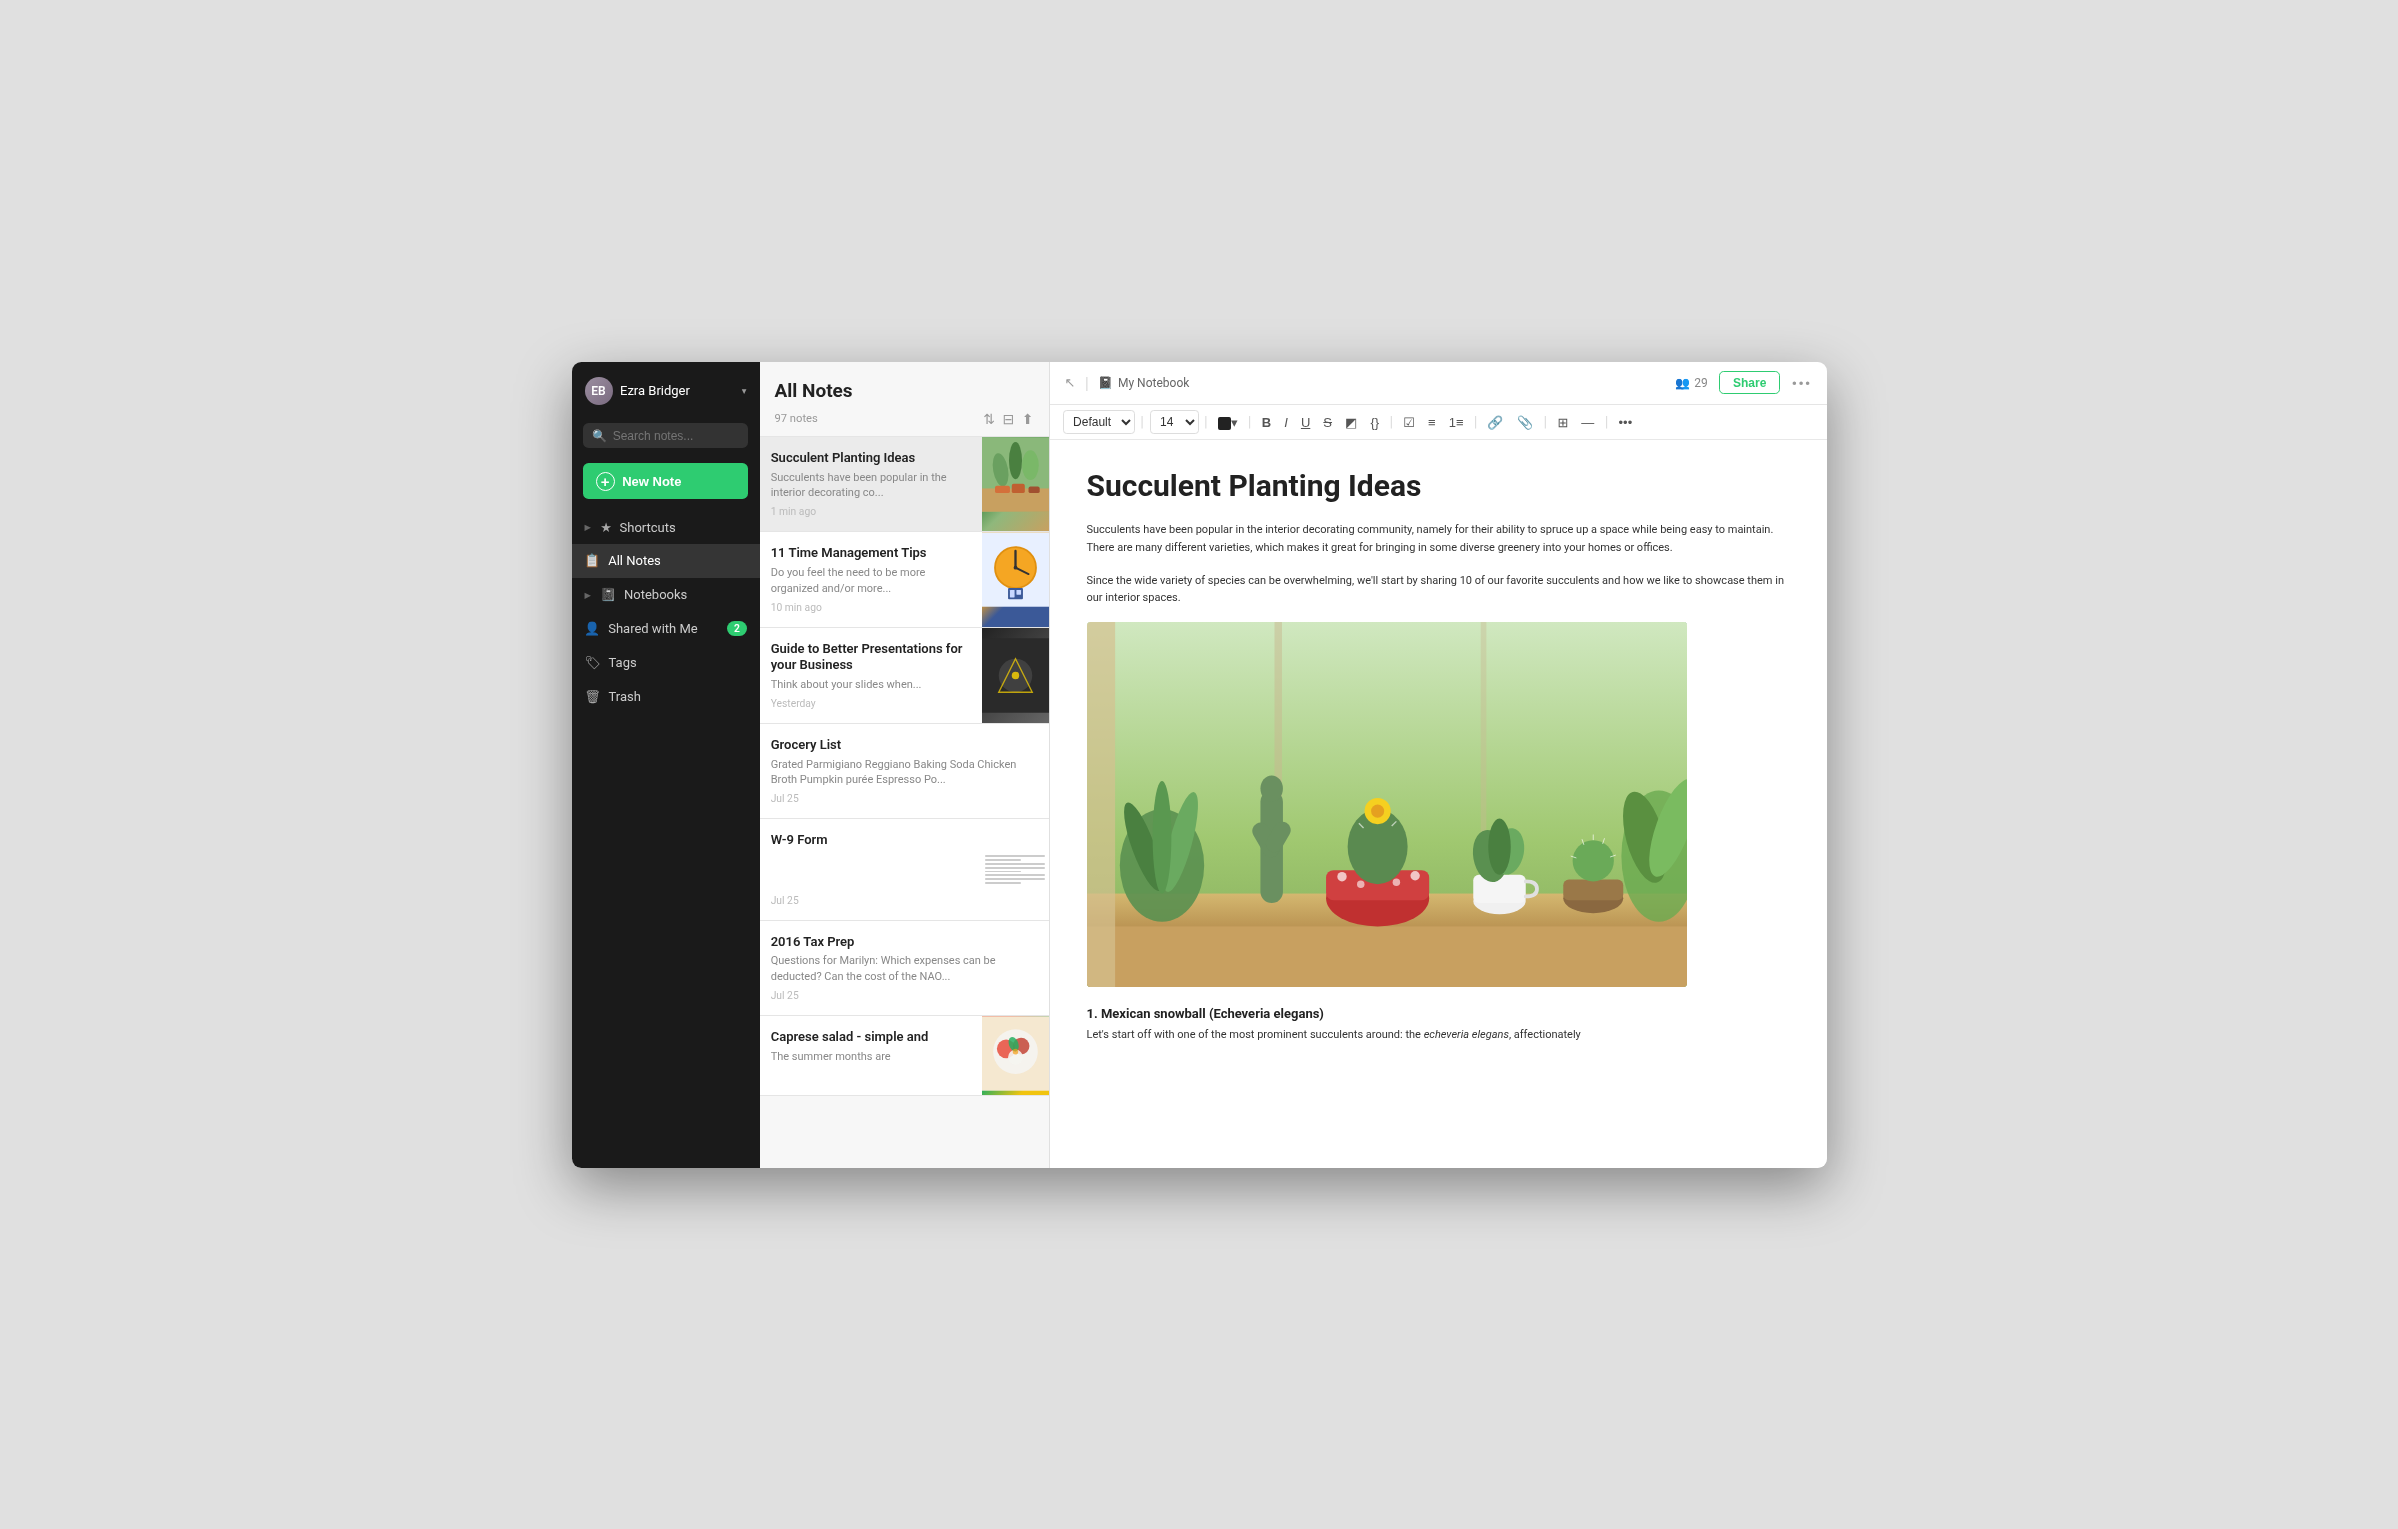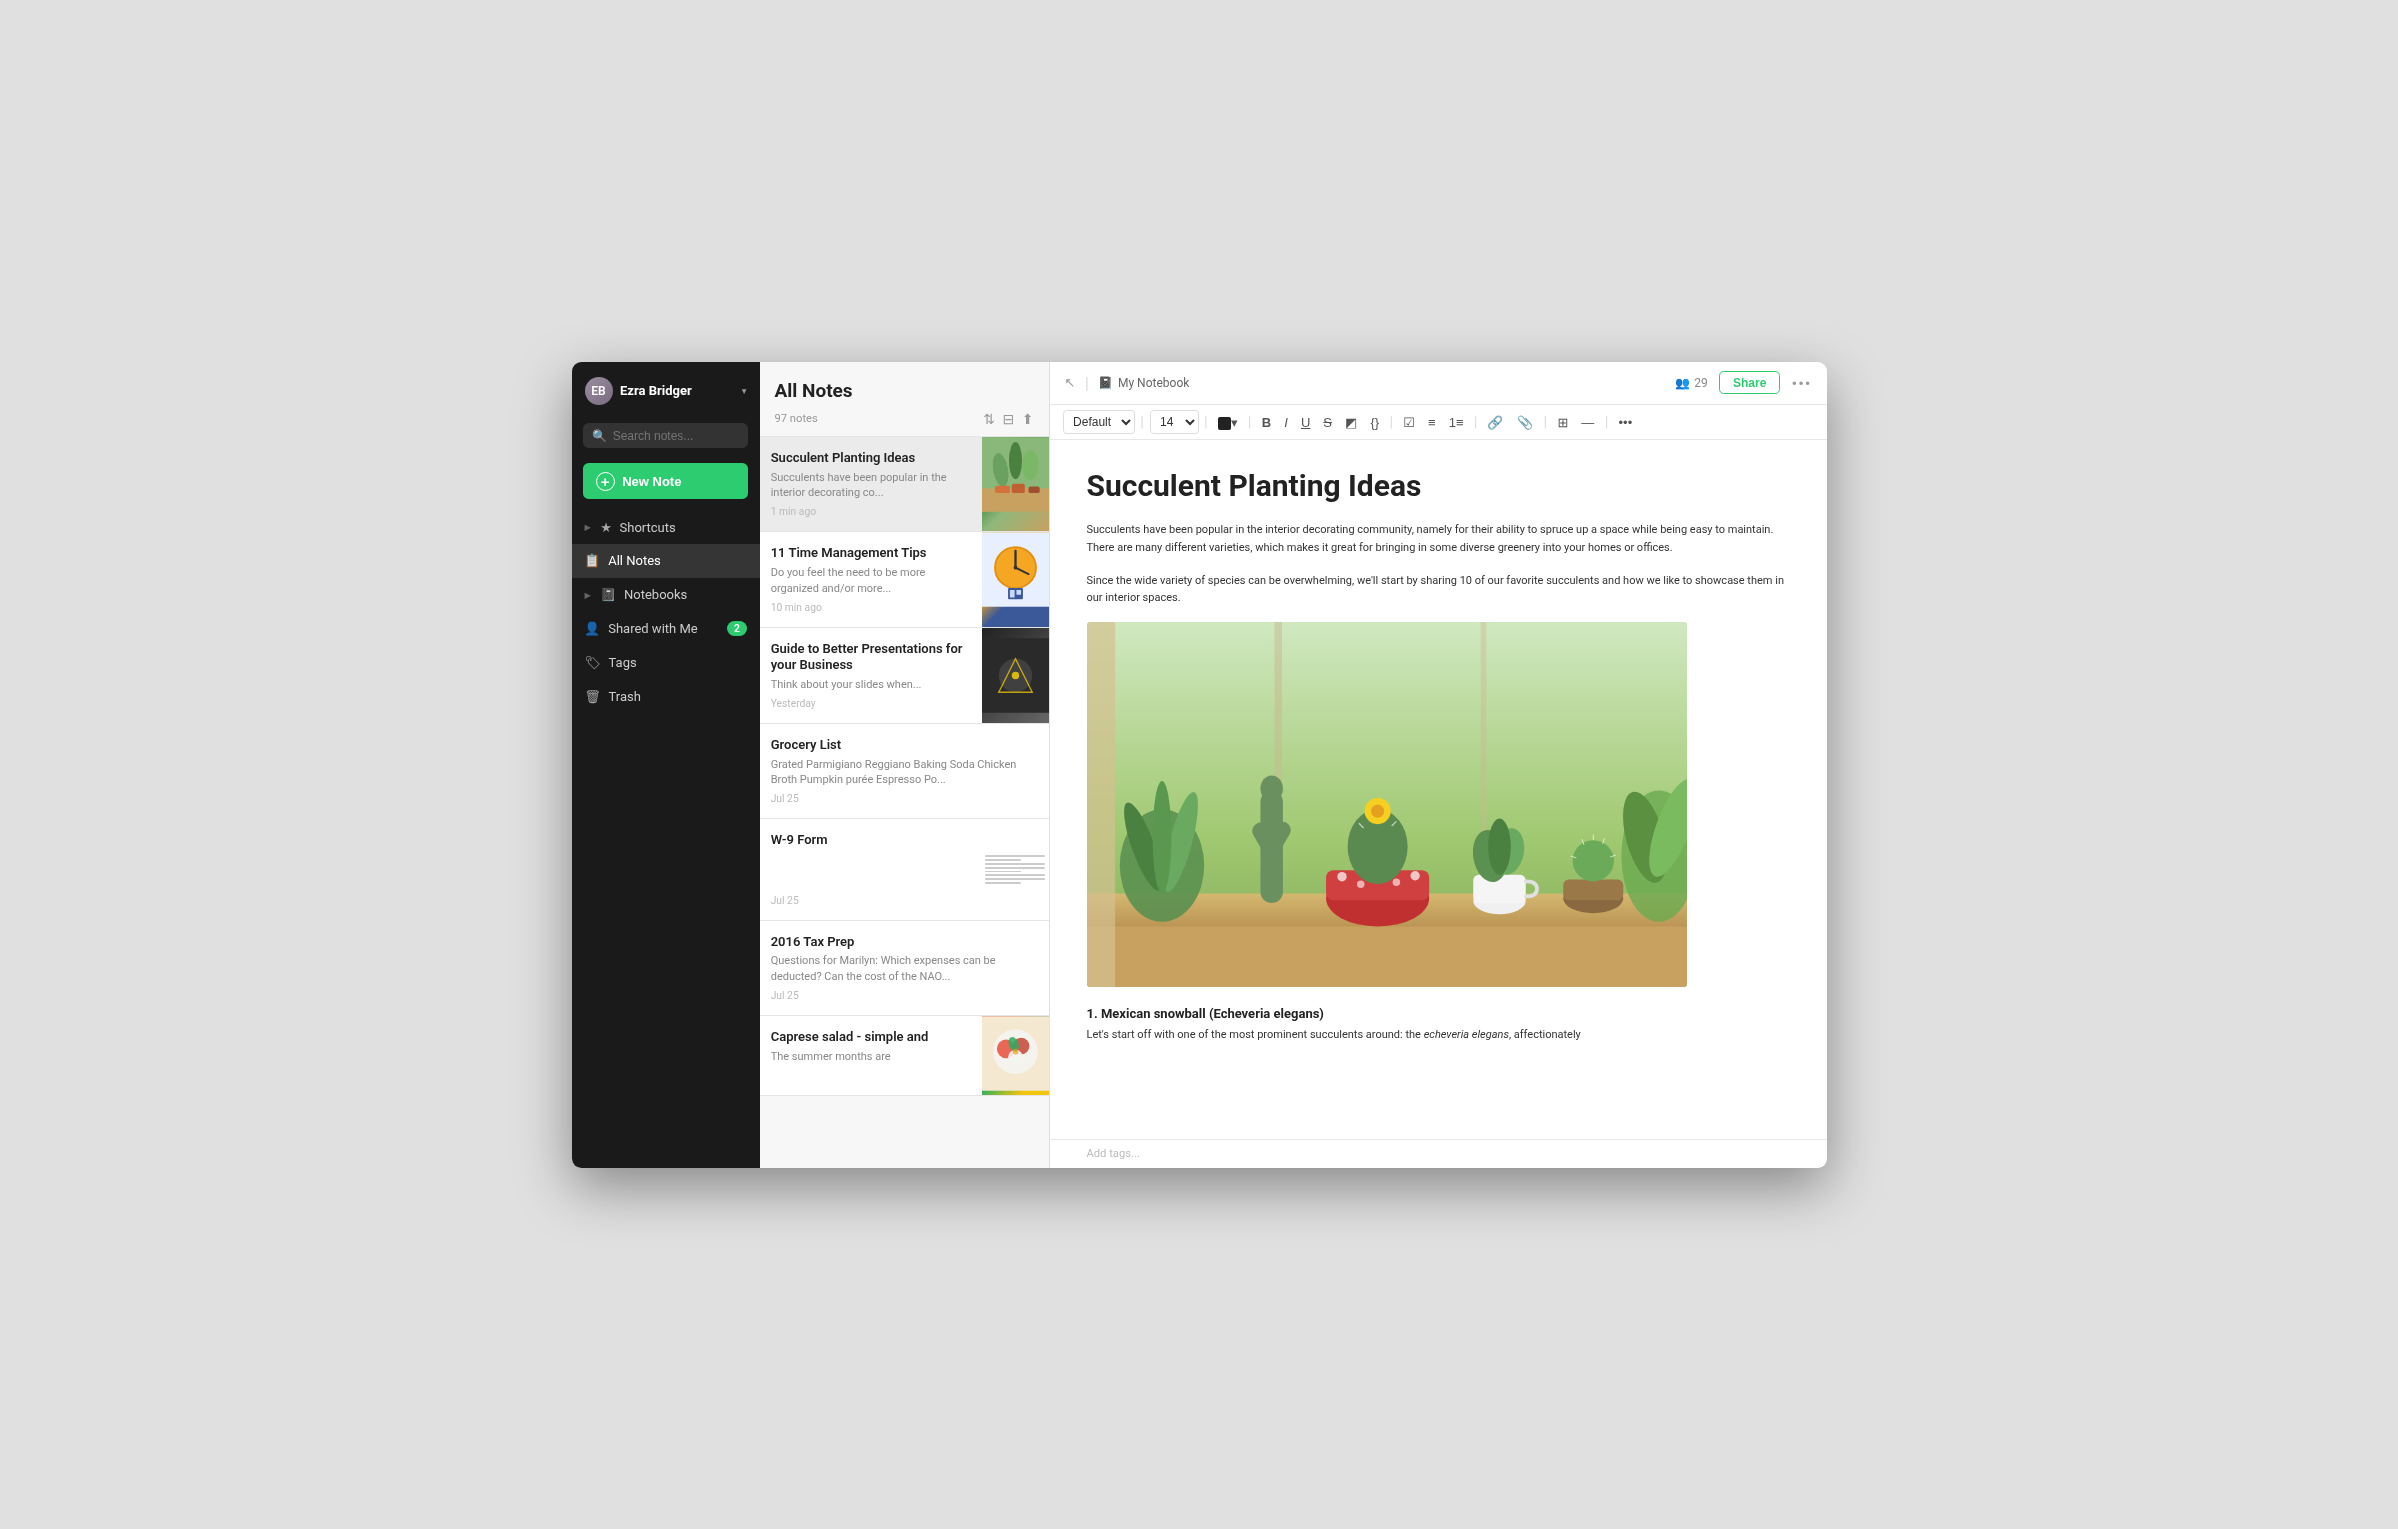--- a/index.html
+++ b/index.html
@@ -54,21 +54,21 @@
       height: 100%;
       background: linear-gradient(135deg, #9b8ea0 0%, #7a6b80 100%);
       display: flex;
       align-items: center;
       justify-content: center;
       font-size: 12px;
       font-weight: 600;
     }
     .user-name {
       font-size: 13px;
-      font-weight: 700;
+      font-weight: 400;
       color: #fff;
       flex: 1;
     }
     .chevron-down {
       color: #999;
       font-size: 9.4px;
     }
     .search-bar {
       margin: 3.7px 11.2px 11.2px;
       background: #333;
@@ -659,19 +659,16 @@
           <ellipse cx="625" cy="220" rx="18" ry="55" fill="#7abb60" transform="rotate(20 625 220)"></ellipse>
         </svg>
       </div>
 
       <p class="note-subtitle">1. Mexican snowball (Echeveria elegans)</p>
       <p class="note-body-p">
         Let's start off with one of the most prominent succulents around: the <em class="note-body-italic">echeveria elegans</em>, affectionately
       </p>
     </div>
 
-    <div class="editor-footer">
-      <span style="color:#bbb; cursor:text;">Add tags...</span>
-    </div>
   </div>
 
 </div>
 
 
 </body></html>

